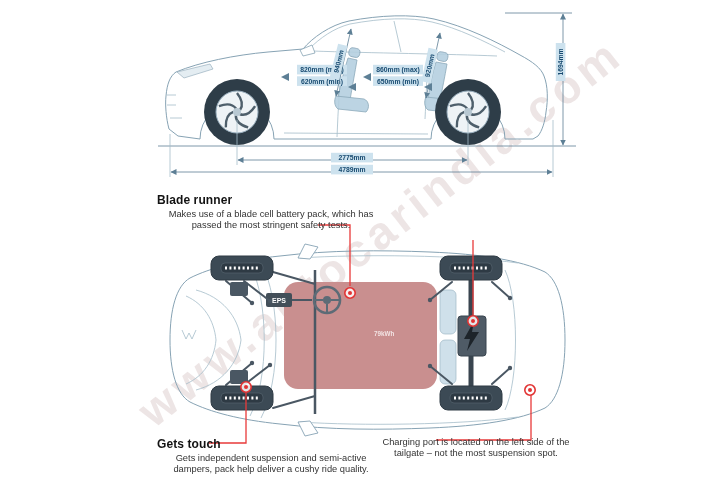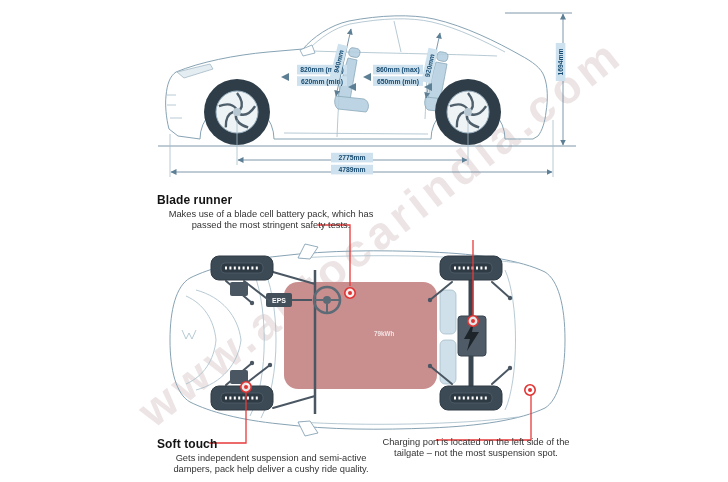--- a/index.html
+++ b/index.html
@@ -265,20 +265,20 @@
           <circle r="2" fill="#e23333"></circle>
       </g>
     </g>
   </svg>
 
   <div class="note" style="left:157px;top:193px;max-width:228px;">
     <div class="nt">Blade runner</div>
     <div class="nb">Makes use of a blade cell battery pack, which has passed the most stringent safety tests.</div>
   </div>
   <div class="note" style="left:157px;top:437px;max-width:228px;">
-    <div class="nt">Soft touch</div>
+    <div class="nt">Gets touch</div>
     <div class="nb">Gets independent suspension and semi-active dampers, pack help deliver a cushy ride quality.</div>
   </div>
   <div class="note" style="left:377px;top:437px;max-width:198px;">
     <div class="nb">Charging port is located on the left side of the tailgate – not the most suspension spot.</div>
   </div>
 
 </div>
 
 </body></html>

